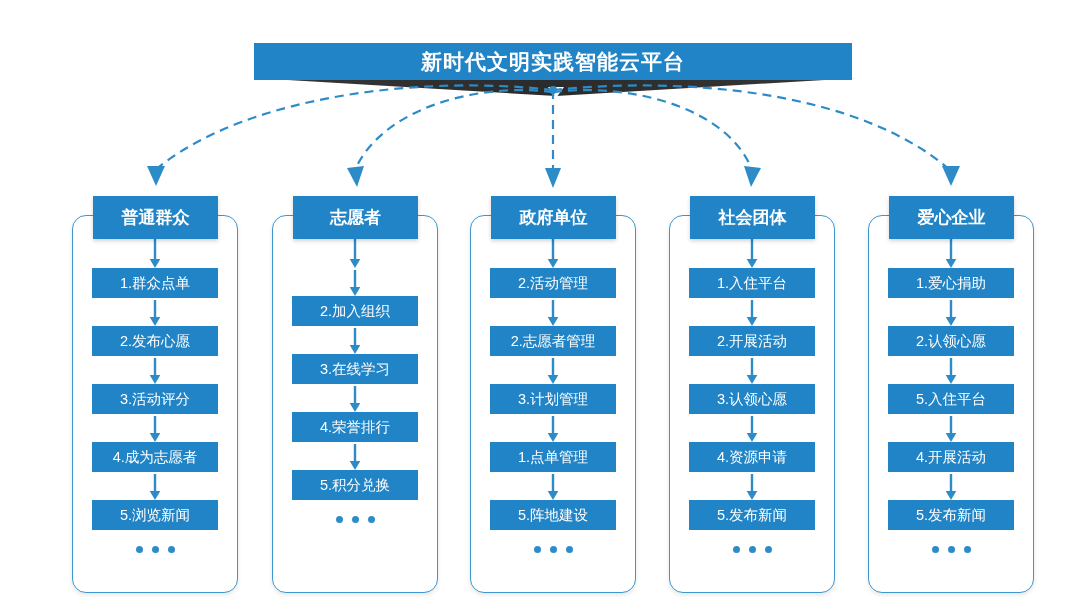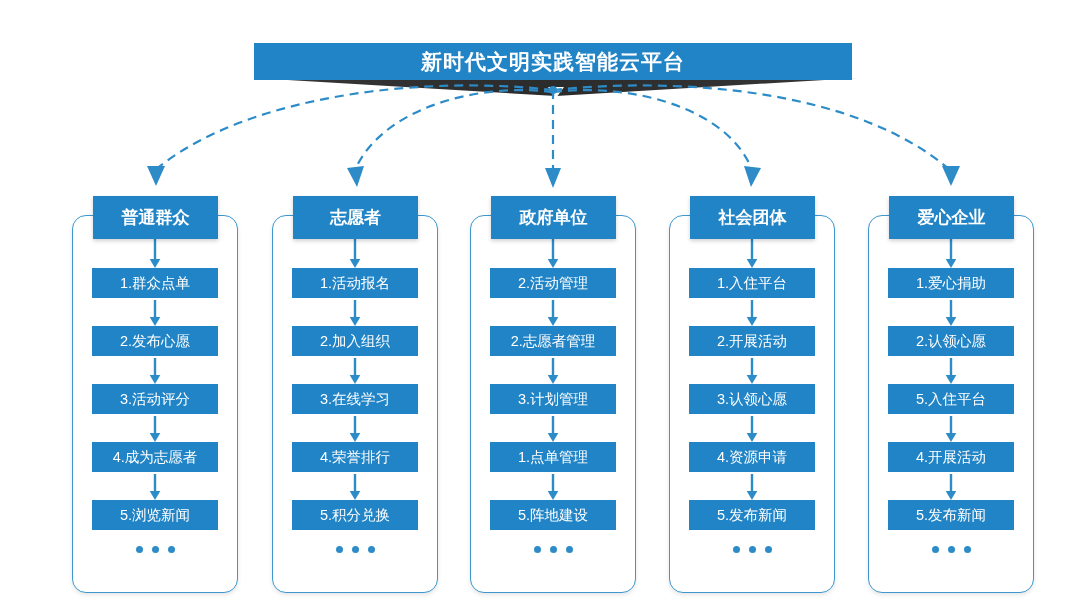--- a/index.html
+++ b/index.html
@@ -173,23 +173,20 @@
       </div>
       <div class="col" style="left: 272px;">
         <div class="col-frame"></div>
         <div class="col-body">
           <div class="lead-arrow">
             <svg class="arrow-svg" width="13" height="37" viewBox="0 0 13 37">
               <line x1="6.5" y1="2" x2="6.5" y2="28" stroke="#2D8CC8" stroke-width="2.4"></line>
               <path d="M1.2,28 L11.8,28 L6.5,37 Z" fill="#2D8CC8"></path>
             </svg>
           </div>
-          <div class="item">
-            <span class="item-label">1.活动报名</span>
-          </div>
           <div class="gap-arrow">
             <svg class="arrow-svg" width="13" height="28" viewBox="0 0 13 28">
               <line x1="6.5" y1="2" x2="6.5" y2="19" stroke="#2D8CC8" stroke-width="2.4"></line>
               <path d="M1.2,19 L11.8,19 L6.5,28 Z" fill="#2D8CC8"></path>
             </svg>
           </div>
           <div class="item">
             <span class="item-label">2.加入组织</span>
           </div>
           <div class="gap-arrow">

